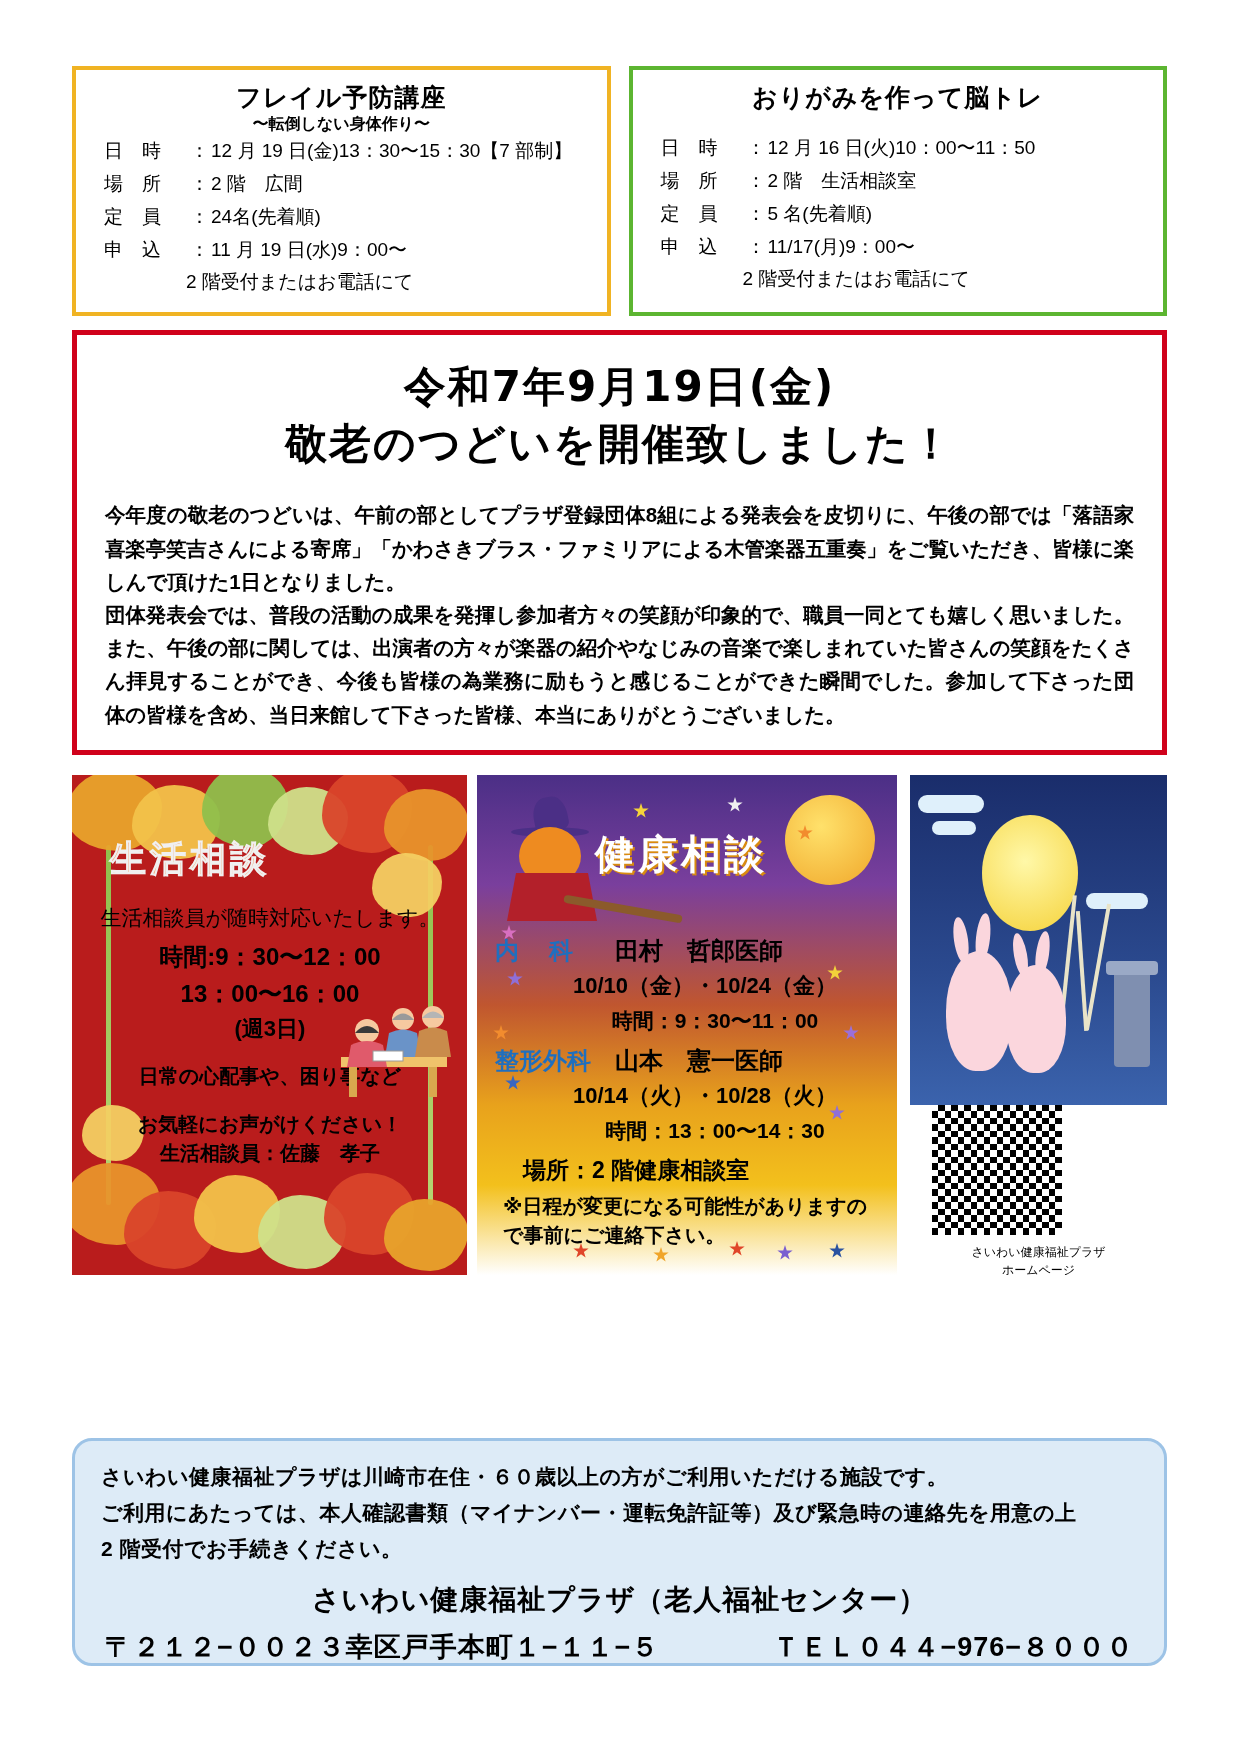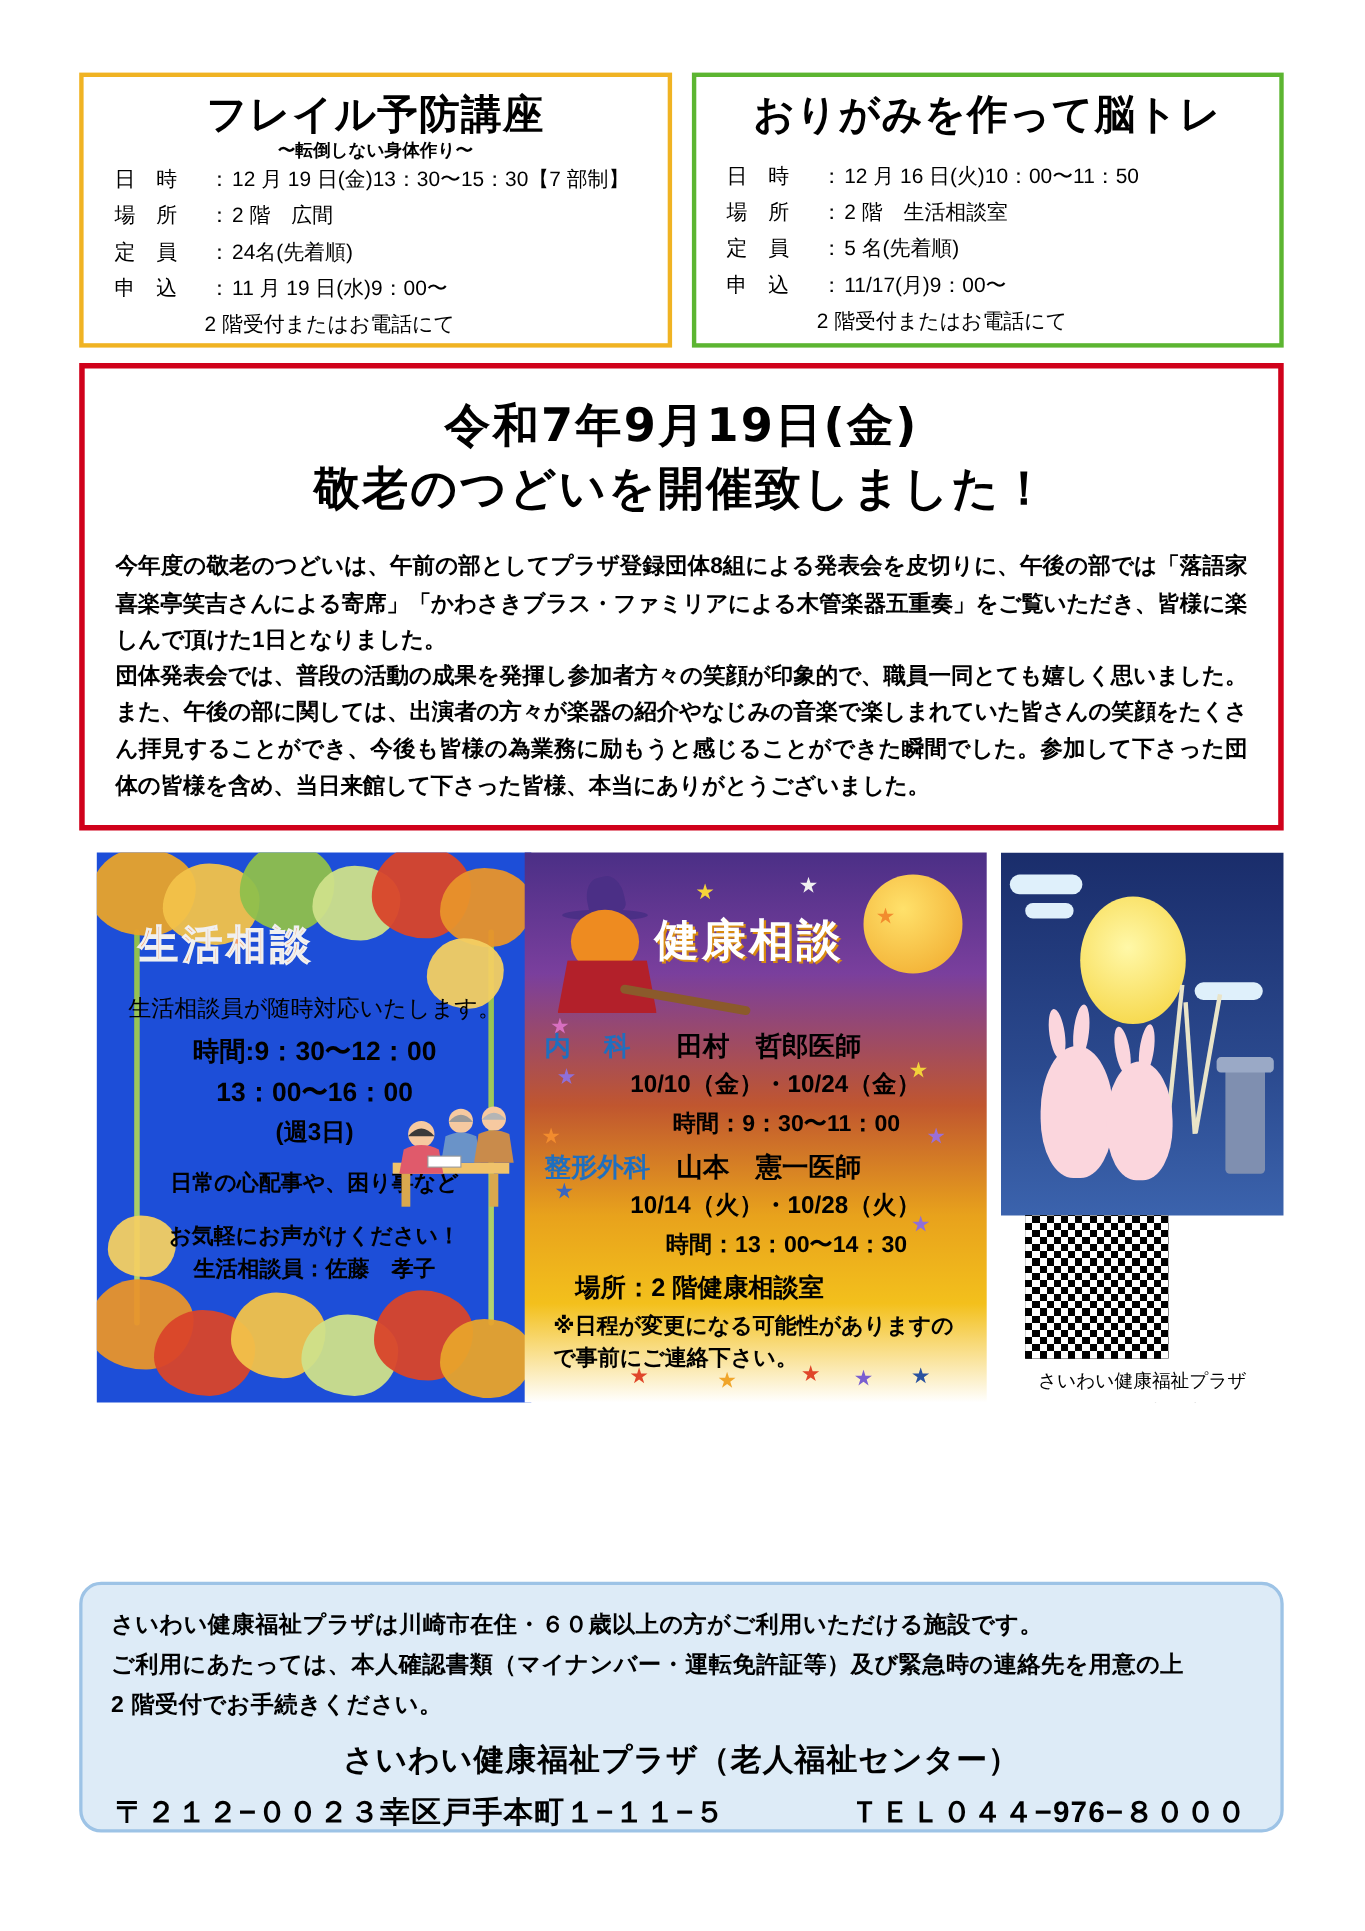--- a/index.html
+++ b/index.html
@@ -24,21 +24,21 @@
   .course-box {
     flex: 1 1 0;
     border: 4px solid #f0b323;
     padding: 10px 14px 8px 14px;
     position: relative;
   }
   .course-box.green { border-color: #5cb531; }
   .course-title {
     text-align: center;
     font-weight: bold;
-    font-size: 37px;
+    font-size: 25px;
     letter-spacing: 1px;
     line-height: 1.1;
     margin-top: 4px;
   }
   .course-sub {
     text-align: center;
     font-size: 16px;
     font-weight: bold;
     margin-top: 2px;
     margin-bottom: 6px;
@@ -93,22 +93,22 @@
 
   
   .panels {
     position: absolute;
     left: 72px; top: 775px; width: 1095px; height: 500px;
   }
   .panel { position: absolute; top: 0; }
 
   
   .panel-left {
-    left: 16px; width: 395px; height: 500px;
-    background: #1d4ed8;
+    left: 0; width: 395px; height: 500px;
+    background: #b91c1c;
     overflow: hidden;
   }
   .leafframe { position: absolute; inset: 0; }
   .leaf {
     position: absolute;
     border-radius: 48% 52% 45% 55% / 55% 45% 55% 45%;
     opacity: 0.95;
   }
   .vine {
     position: absolute;
@@ -222,21 +222,21 @@
   }
   .susuki {
     position: absolute; width: 4px; background: #e9e4c8;
   }
   .qr {
     position: absolute; left: 22px; top: 330px; width: 130px; height: 130px;
     background-color: #000;
   }
   .qr-caption {
     position: absolute; left: 0; top: 468px; width: 257px;
-    text-align: center; font-size: 17px; line-height: 1.5;
+    text-align: center; font-size: 12px; line-height: 1.5;
   }
 
   
   .footer {
     position: absolute;
     left: 72px; top: 1438px; width: 1095px; height: 228px;
     background: #ddebf7;
     border: 3px solid #9dc3e6;
     border-radius: 20px;
     padding: 22px 26px;

